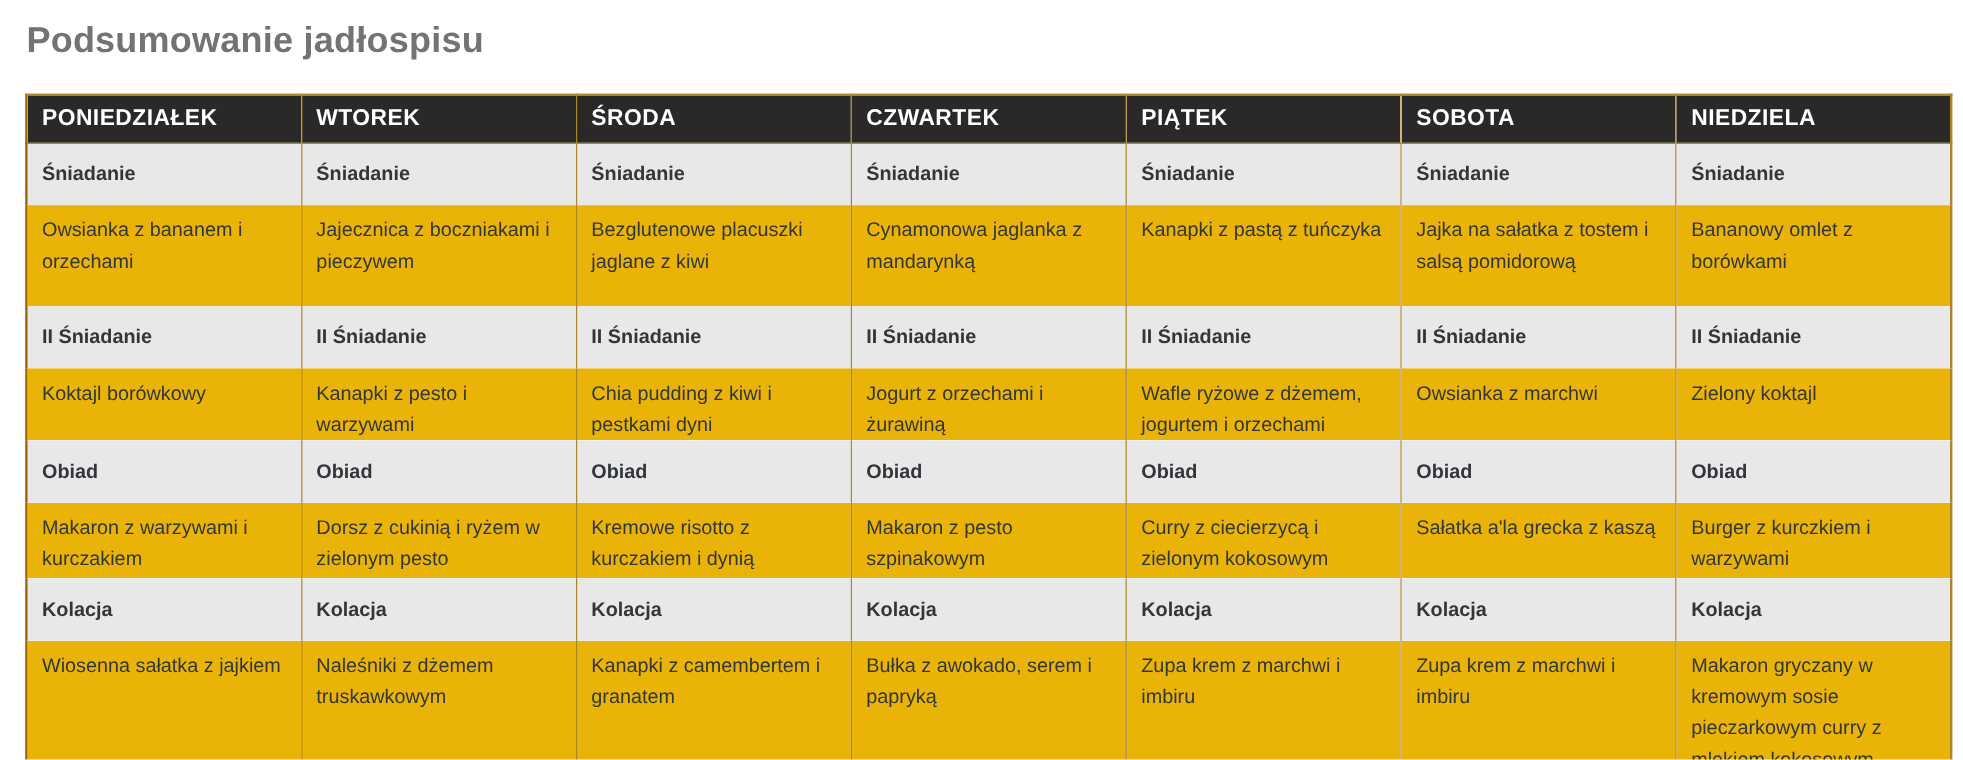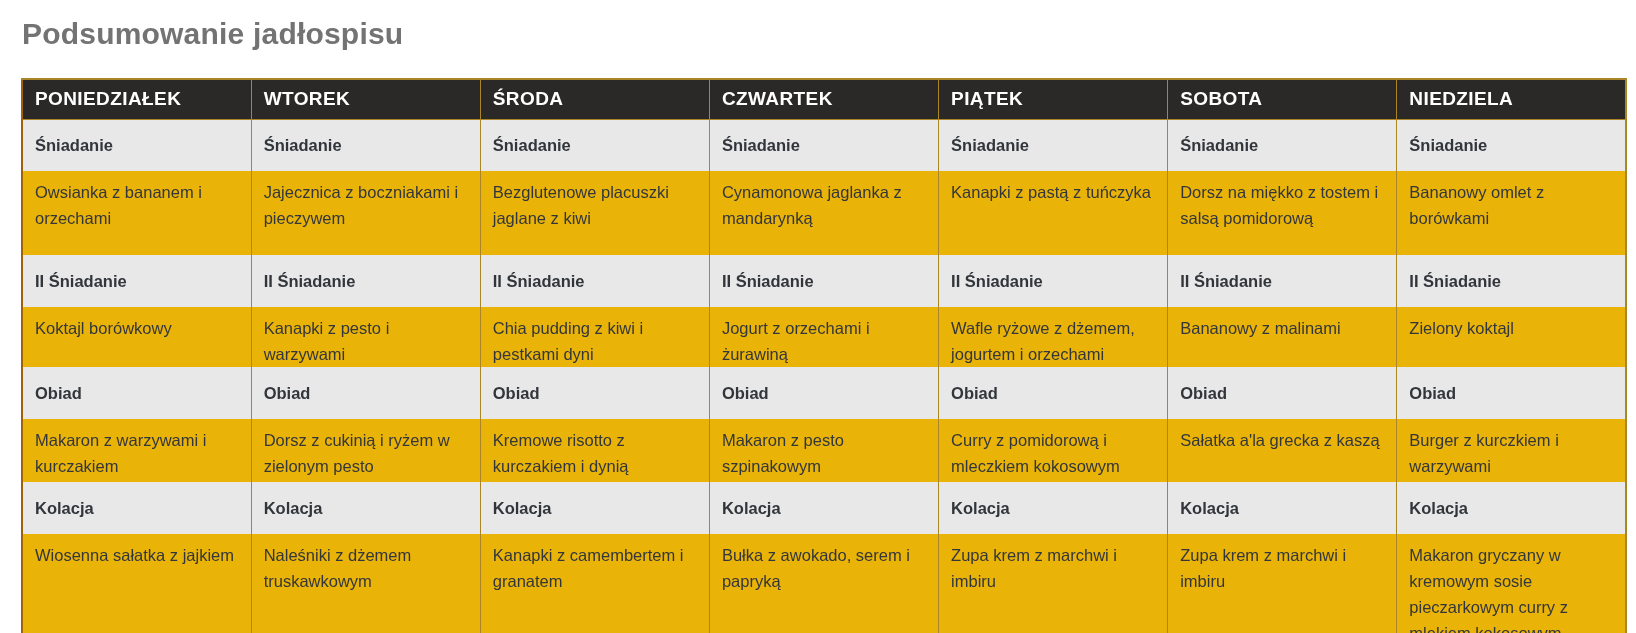--- a/index.html
+++ b/index.html
@@ -109,56 +109,56 @@
       <td>Śniadanie</td>
       <td>Śniadanie</td>
       <td>Śniadanie</td>
     </tr>
     <tr class="content-row h-breakfast">
       <td>Owsianka z bananem i orzechami</td>
       <td>Jajecznica z boczniakami i pieczywem</td>
       <td>Bezglutenowe placuszki jaglane z kiwi</td>
       <td>Cynamonowa jaglanka z mandarynką</td>
       <td>Kanapki z pastą z tuńczyka</td>
-      <td>Dorsz na miękko z tostem i salsą pomidorową</td>
+      <td>Jajka na sałatka z tostem i salsą pomidorową</td>
       <td>Bananowy omlet z borówkami</td>
     </tr>
     <tr class="label-row">
       <td>II Śniadanie</td>
       <td>II Śniadanie</td>
       <td>II Śniadanie</td>
       <td>II Śniadanie</td>
       <td>II Śniadanie</td>
       <td>II Śniadanie</td>
       <td>II Śniadanie</td>
     </tr>
     <tr class="content-row h-snack">
       <td>Koktajl borówkowy</td>
       <td>Kanapki z pesto i warzywami</td>
       <td>Chia pudding z kiwi i pestkami dyni</td>
       <td>Jogurt z orzechami i żurawiną</td>
       <td>Wafle ryżowe z dżemem, jogurtem i orzechami</td>
-      <td>Bananowy z malinami</td>
+      <td>Owsianka z marchwi</td>
       <td>Zielony koktajl</td>
     </tr>
     <tr class="label-row">
       <td>Obiad</td>
       <td>Obiad</td>
       <td>Obiad</td>
       <td>Obiad</td>
       <td>Obiad</td>
       <td>Obiad</td>
       <td>Obiad</td>
     </tr>
     <tr class="content-row h-lunch">
       <td>Makaron z warzywami i kurczakiem</td>
       <td>Dorsz z cukinią i ryżem w zielonym pesto</td>
       <td>Kremowe risotto z kurczakiem i dynią</td>
       <td>Makaron z pesto szpinakowym</td>
-      <td>Curry z pomidorową i mleczkiem kokosowym</td>
+      <td>Curry z ciecierzycą i zielonym kokosowym</td>
       <td>Sałatka a'la grecka z kaszą</td>
       <td>Burger z kurczkiem i warzywami</td>
     </tr>
     <tr class="label-row">
       <td>Kolacja</td>
       <td>Kolacja</td>
       <td>Kolacja</td>
       <td>Kolacja</td>
       <td>Kolacja</td>
       <td>Kolacja</td>

